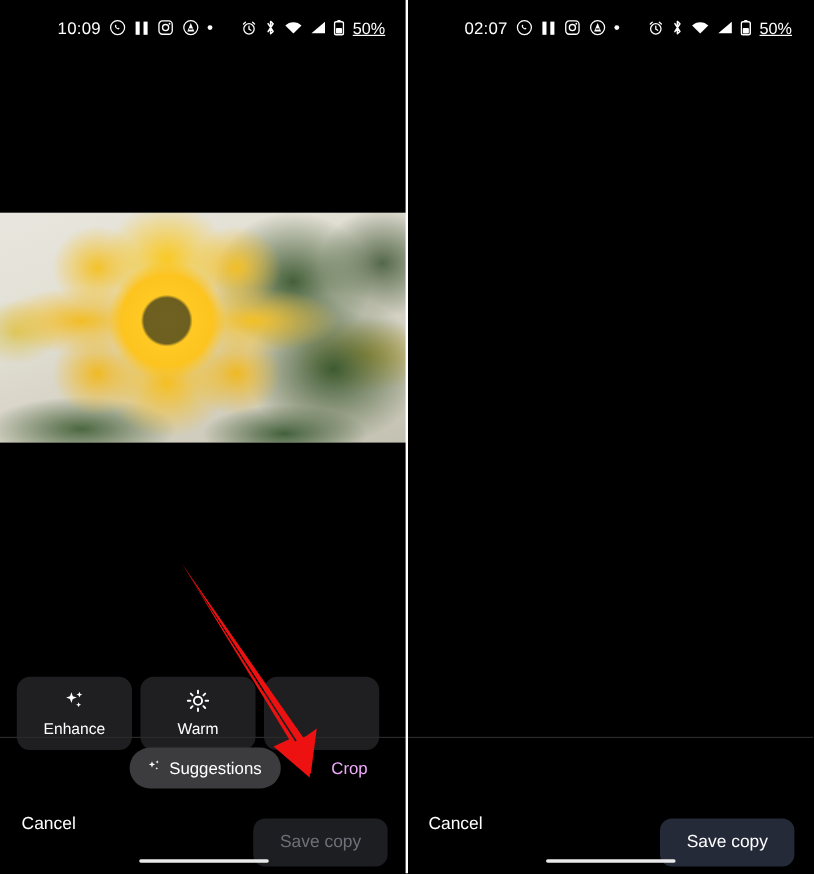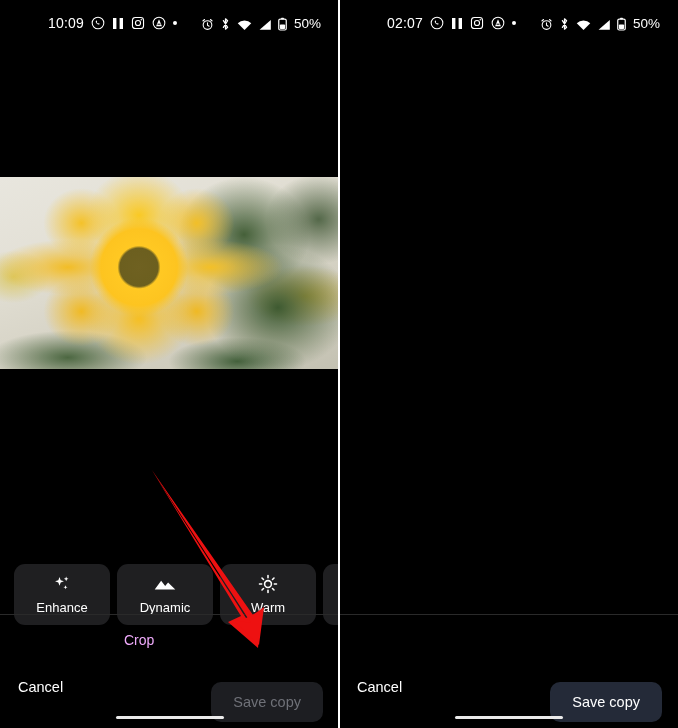--- a/index.html
+++ b/index.html
@@ -16,21 +16,21 @@
     background: #ffffff; z-index: 40;
   }
 
   
   .statusbar {
     position: absolute; top: 0; left: 0; width: 100%; height: 46px;
     display: flex; align-items: center; color: #fff;
   }
   .sb-left { display: flex; align-items: center; gap: 7px; margin-left: 48px; }
   .sb-time { font-size: 14px; letter-spacing: .2px; font-weight: 400; }
-  .sb-right { display: flex; align-items: flex-end; gap: 6px; position: absolute; right: 18px; }
+  .sb-right { display: flex; align-items: center; gap: 6px; position: absolute; right: 18px; text-decoration: underline; }
   .sb-ico { display: inline-flex; align-items: center; justify-content: center; }
   .sb-batt { font-size: 13.5px; margin-left: 1px; }
   .dot-ico { width: 4px; height: 4px; border-radius: 50%; background: #fff; display:inline-block; }
 
   
   .photo-wrap { position: absolute; overflow: hidden; background: #000; }
   .photo-l { left: 0; top: 177px; width: 339px; height: 192px; }
 
   .photo {
     position: absolute; inset: 0;
@@ -186,43 +186,45 @@
           <svg width="20" height="20" viewBox="0 0 24 24" fill="#fff">
               <path d="M9 3.5 10.4 7.4 14.3 8.8 10.4 10.2 9 14.1 7.6 10.2 3.7 8.8 7.6 7.4z"></path>
               <path d="M17 3 17.8 5 19.8 5.8 17.8 6.6 17 8.6 16.2 6.6 14.2 5.8 16.2 5z"></path>
               <path d="M16.2 13.4 16.9 15.2 18.7 15.9 16.9 16.6 16.2 18.4 15.5 16.6 13.7 15.9 15.5 15.2z"></path>
             </svg>
         </span>
         <span class="lbl">Enhance</span>
       </div>
       <div class="sug-card">
         <span class="sug-icon">
-          <svg width="24" height="16" viewBox="0 0 28 16" fill="#fff">
-              <path d="M2 14.5 9.5 4.2 14.2 10.4 17.6 6.2 26 14.5z"></path>
-            </svg>
-        </span>
-        <span class="lbl">Dynamic</span>
-      </div>
-      <div class="sug-card">
-        <span class="sug-icon">
           <svg width="20" height="20" viewBox="0 0 24 24">
               <circle cx="12" cy="12" r="4.1" fill="none" stroke="#fff" stroke-width="1.9"></circle>
               <g stroke="#fff" stroke-width="1.9" stroke-linecap="round">
                 <path d="M12 1.8v2.6M12 19.6v2.6M1.8 12h2.6M19.6 12h2.6M4.8 4.8 6.6 6.6M17.4 17.4 19.2 19.2M19.2 4.8 17.4 6.6M6.6 17.4 4.8 19.2"></path>
               </g>
             </svg>
         </span>
         <span class="lbl">Warm</span>
       </div>
       <div class="sug-card"></div>
     </div>
 
     <div class="tabbar-sep"></div>
 
     <div class="tabbar left">
+      <div class="tab active sug-tab">
+        <span>
+          <svg width="13" height="13" viewBox="0 0 24 24" fill="#fff">
+              <path d="M8.6 4.4 9.9 8 13.5 9.3 9.9 10.6 8.6 14.2 7.3 10.6 3.7 9.3 7.3 8z"></path>
+              <path d="M16.6 3 17.3 4.9 19.2 5.6 17.3 6.3 16.6 8.2 15.9 6.3 14 5.6 15.9 4.9z"></path>
+              <path d="M16 13.2 16.6 14.8 18.2 15.4 16.6 16 16 17.6 15.4 16 13.8 15.4 15.4 14.8z"></path>
+            </svg>
+        </span>
+        <span>Suggestions</span>
+      </div>
       <div class="tab">
         <span>Crop</span>
       </div>
 
     </div>
 
     <div class="bottombar">
       <div class="cancel-btn">Cancel</div>
       <div class="save-btn disabled">Save copy</div>
     </div>

